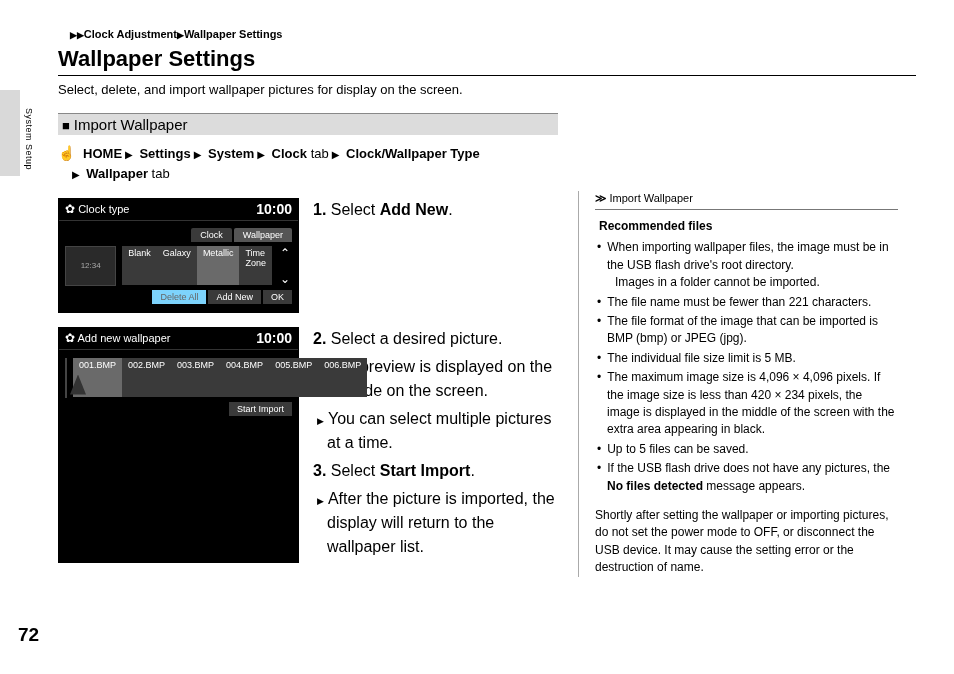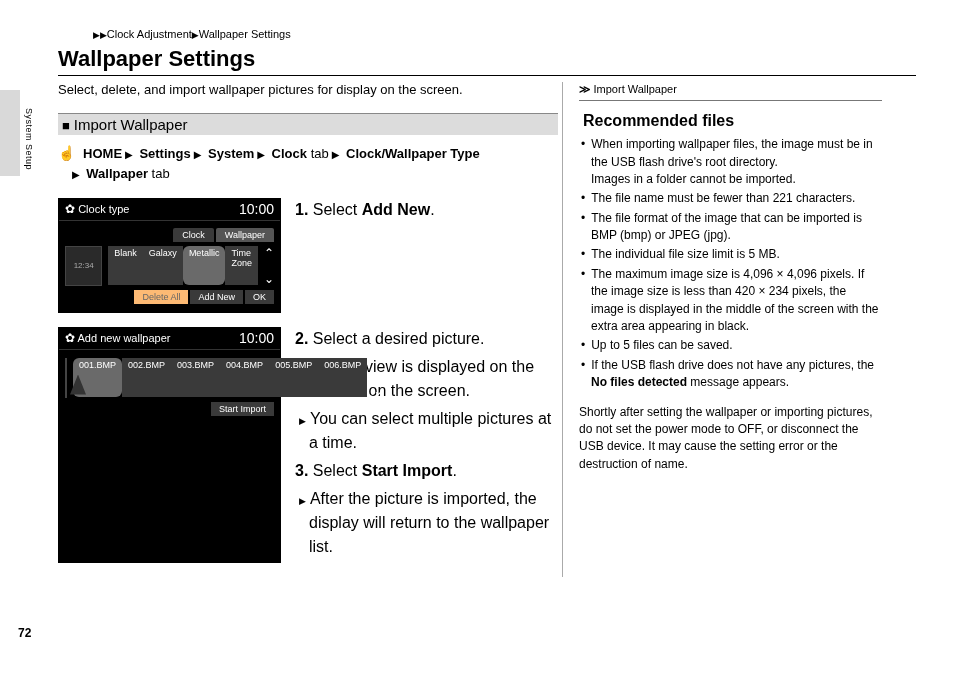--- a/index.html
+++ b/index.html
@@ -8,22 +8,22 @@
     font-size: 13px;
     color: #000;
     background: #fff;
     width: 954px;
     height: 674px;
     position: relative;
     padding: 28px 38px 20px 18px;
   }
   .breadcrumb {
     font-size: 11px;
-    font-weight: normal;
-    margin-left: 51px;
+    font-weight: bold;
+    margin-left: 28px;
     margin-bottom: 6px;
     padding-left: 24px;
   }
   .breadcrumb .tri { font-size: 9px; }
   .side-tab {
     position: absolute;
     left: 0;
     top: 90px;
     width: 20px;
     height: 86px;
@@ -41,54 +41,54 @@
     margin-left: 40px;
   }
   h1 {
     font-size: 22px;
     font-weight: bold;
     border-bottom: 1.5px solid #000;
     padding-bottom: 3px;
     margin-bottom: 6px;
   }
   .intro { font-size: 13px; margin-bottom: 16px; }
-  .columns { display: flex; gap: 4px; }
+  .columns { display: flex; gap: 20px; align-items: flex-end; }
   .col-left { width: 500px; }
   .col-right { width: 320px; font-size: 12px; line-height: 1.45; }
   .section-header {
     background: #dcdcdc;
     font-size: 15px;
     padding: 2px 4px;
     margin-bottom: 8px;
     border-top: 1px solid #888;
   }
   .section-header .sq { font-size: 13px; margin-right: 4px; }
   .nav-path { font-size: 13px; line-height: 1.5; margin-bottom: 14px; }
   .nav-path .b { font-weight: bold; }
   .nav-path .tri { font-size: 10px; margin: 0 3px; }
   .nav-path .hand { font-size: 14px; margin-right: 4px; }
   .row-block { display: flex; gap: 14px; margin-bottom: 14px; }
   .shot {
-    width: 223px;
+    width: 241px;
     background: #000;
     border: 1px solid #000;
     color: #fff;
     font-size: 10px;
   }
   .shot-header {
     display: flex;
     align-items: center;
     justify-content: space-between;
     padding: 3px 6px;
     font-size: 11px;
     border-bottom: 1px solid #333;
     height: 22px;
   }
   .shot-header .gear { font-size: 12px; }
-  .shot-header .time { font-weight: normal; font-size: 14px; }
+  .shot-header .time { font-weight: bold; font-size: 14px; }
   .shot-body { padding: 4px 0 6px 0; position: relative; }
   .tabs-row { display: flex; justify-content: flex-end; gap: 2px; padding: 3px 6px 4px 6px; }
   .mini-tab {
     background: #3a3a3a;
     padding: 2px 9px;
     font-size: 9px;
     border-radius: 2px 2px 0 0;
   }
   .mini-tab.active { background: #555; }
   .shot-main { display: flex; gap: 6px; padding: 0 6px; }
@@ -103,51 +103,51 @@
     flex: 1;
     display: flex;
     flex-direction: row;
   }
   .option-list .opt {
     background: #3a3a3a;
     padding: 2.5px 6px;
     font-size: 9px;
     margin-bottom: 1px;
   }
-  .option-list .opt.sel { background: #6a6a6a; border-radius: 6px; }
+  .option-list .opt.sel { background: #6a6a6a; }
   .scroll-col { width: 16px; display: flex; flex-direction: column; justify-content: space-between; align-items: center; }
   .scroll-col .arr { font-size: 12px; }
   .bottom-btns {
     display: flex;
     justify-content: flex-end;
     gap: 2px;
     padding: 4px 6px 2px 6px;
   }
   .bottom-btns .btn {
     background: #3a3a3a;
     padding: 2px 8px;
     font-size: 9px;
   }
-  .bottom-btns .btn.dim { color: #666; background: #fdba74; }
+  .bottom-btns .btn.dim { color: #666; background: #7dd3fc; }
   .instructions { flex: 1; font-size: 16px; line-height: 1.5; }
   .instructions li { list-style: none; margin-bottom: 4px; }
   .instructions .sub { padding-left: 14px; text-indent: -10px; }
   .instructions .sub::before { content: "▶"; font-size: 9px; margin-right: 4px; }
   .ref-title { font-size: 11px; border-bottom: 1px solid #777; padding-bottom: 2px; margin-bottom: 8px; }
   .ref-title .bangs { font-weight: bold; margin-right: 3px; }
-  .rec-head { font-weight: bold; font-size: 16px; margin-bottom: 4px; padding-left: 4px;}
+  .rec-head { font-weight: bold; font-size: 12px; margin-bottom: 4px; padding-left: 4px;}
   .bullets { list-style: none; }
   .bullets li { padding-left: 12px; text-indent: -10px; margin-bottom: 2px; }
   .bullets li::before { content: "•"; margin-right: 6px; }
   .note-para { margin-top: 12px; }
   .page-num {
     position: absolute;
     left: 18px;
-    bottom: 34px;
-    font-size: 12px;
+    bottom: 28px;
+    font-size: 19px;
     font-weight: bold;
   }
   .col-sep {
     border-left: 1px solid #aaa;
     padding-left: 16px;
   }
   .thumb-img {
     width: 58px; height: 40px;
     background: linear-gradient(#bbb, #555);
     border: 1px solid #444;
@@ -266,21 +266,21 @@
         </div>
       </div>
     </div>
 
     <div class="col-right col-sep">
       <div class="ref-title">
         <span class="bangs">≫</span><span>Import Wallpaper</span>
       </div>
       <div class="rec-head">Recommended files</div>
       <ul class="bullets">
-        <li><span>When importing wallpaper files, the image must be in the USB flash drive's root directory.</span><br><span style="margin-left:0">Images in a folder cannot be imported.</span></li>
+        <li><span>When importing wallpaper files, the image must be in the USB flash drive's root directory.</span><br><span style="margin-left:8px">Images in a folder cannot be imported.</span></li>
         <li>The file name must be fewer than 221 characters.</li>
         <li>The file format of the image that can be imported is BMP (bmp) or JPEG (jpg).</li>
         <li>The individual file size limit is 5 MB.</li>
         <li>The maximum image size is 4,096 × 4,096 pixels. If the image size is less than 420 × 234 pixels, the image is displayed in the middle of the screen with the extra area appearing in black.</li>
         <li>Up to 5 files can be saved.</li>
         <li><span>If the USB flash drive does not have any pictures, the </span><b>No files detected</b><span> message appears.</span></li>
       </ul>
       <div class="note-para">Shortly after setting the wallpaper or importing pictures, do not set the power mode to OFF, or disconnect the USB device. It may cause the setting error or the destruction of name.</div>
     </div>
   </div>

